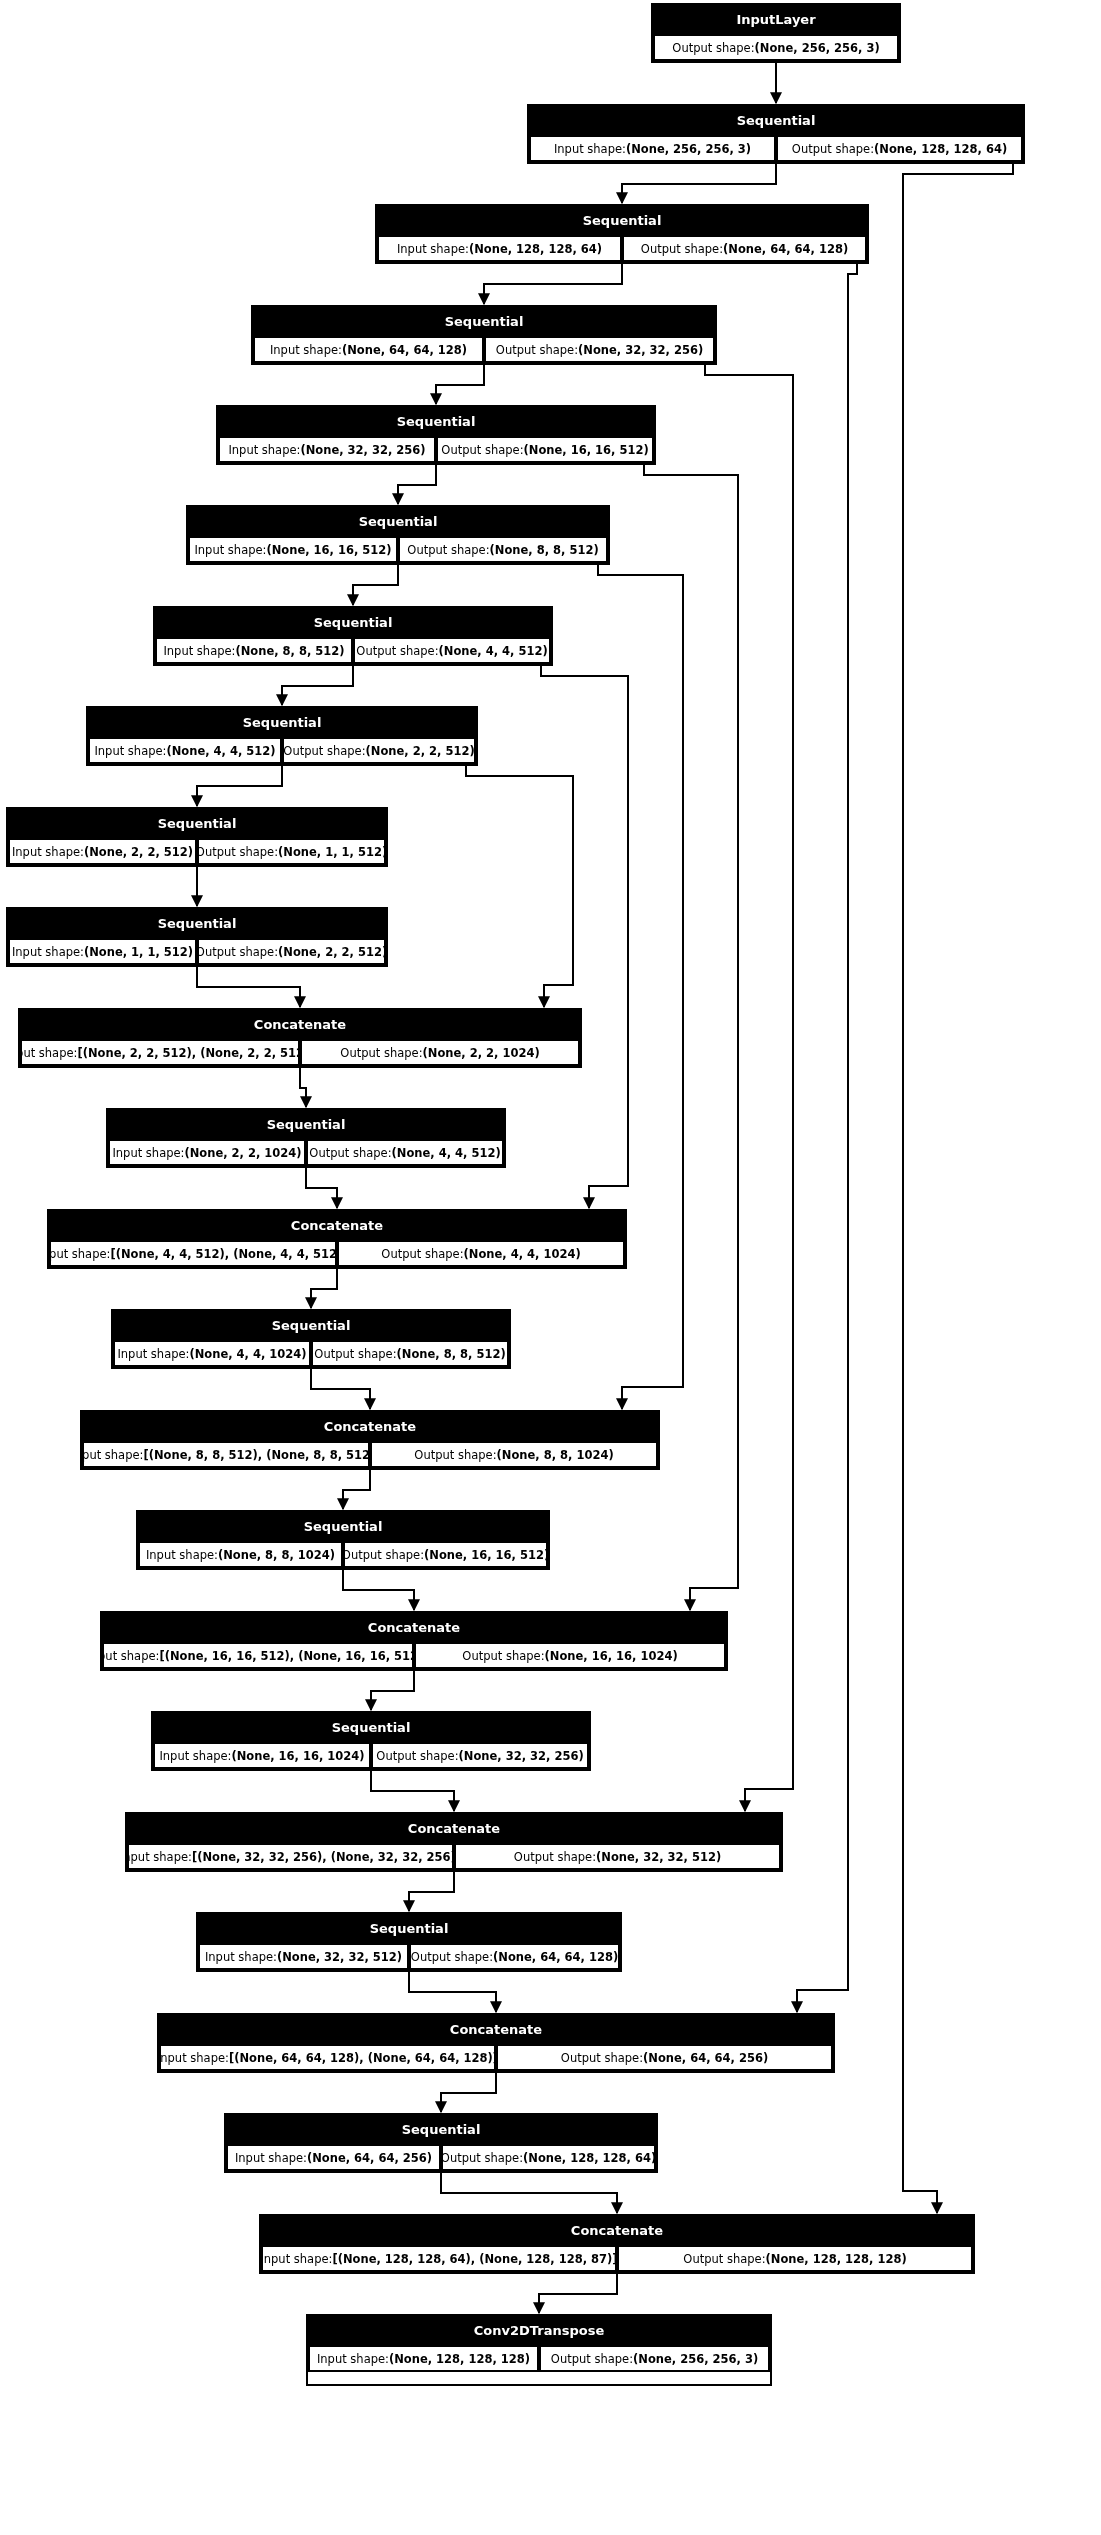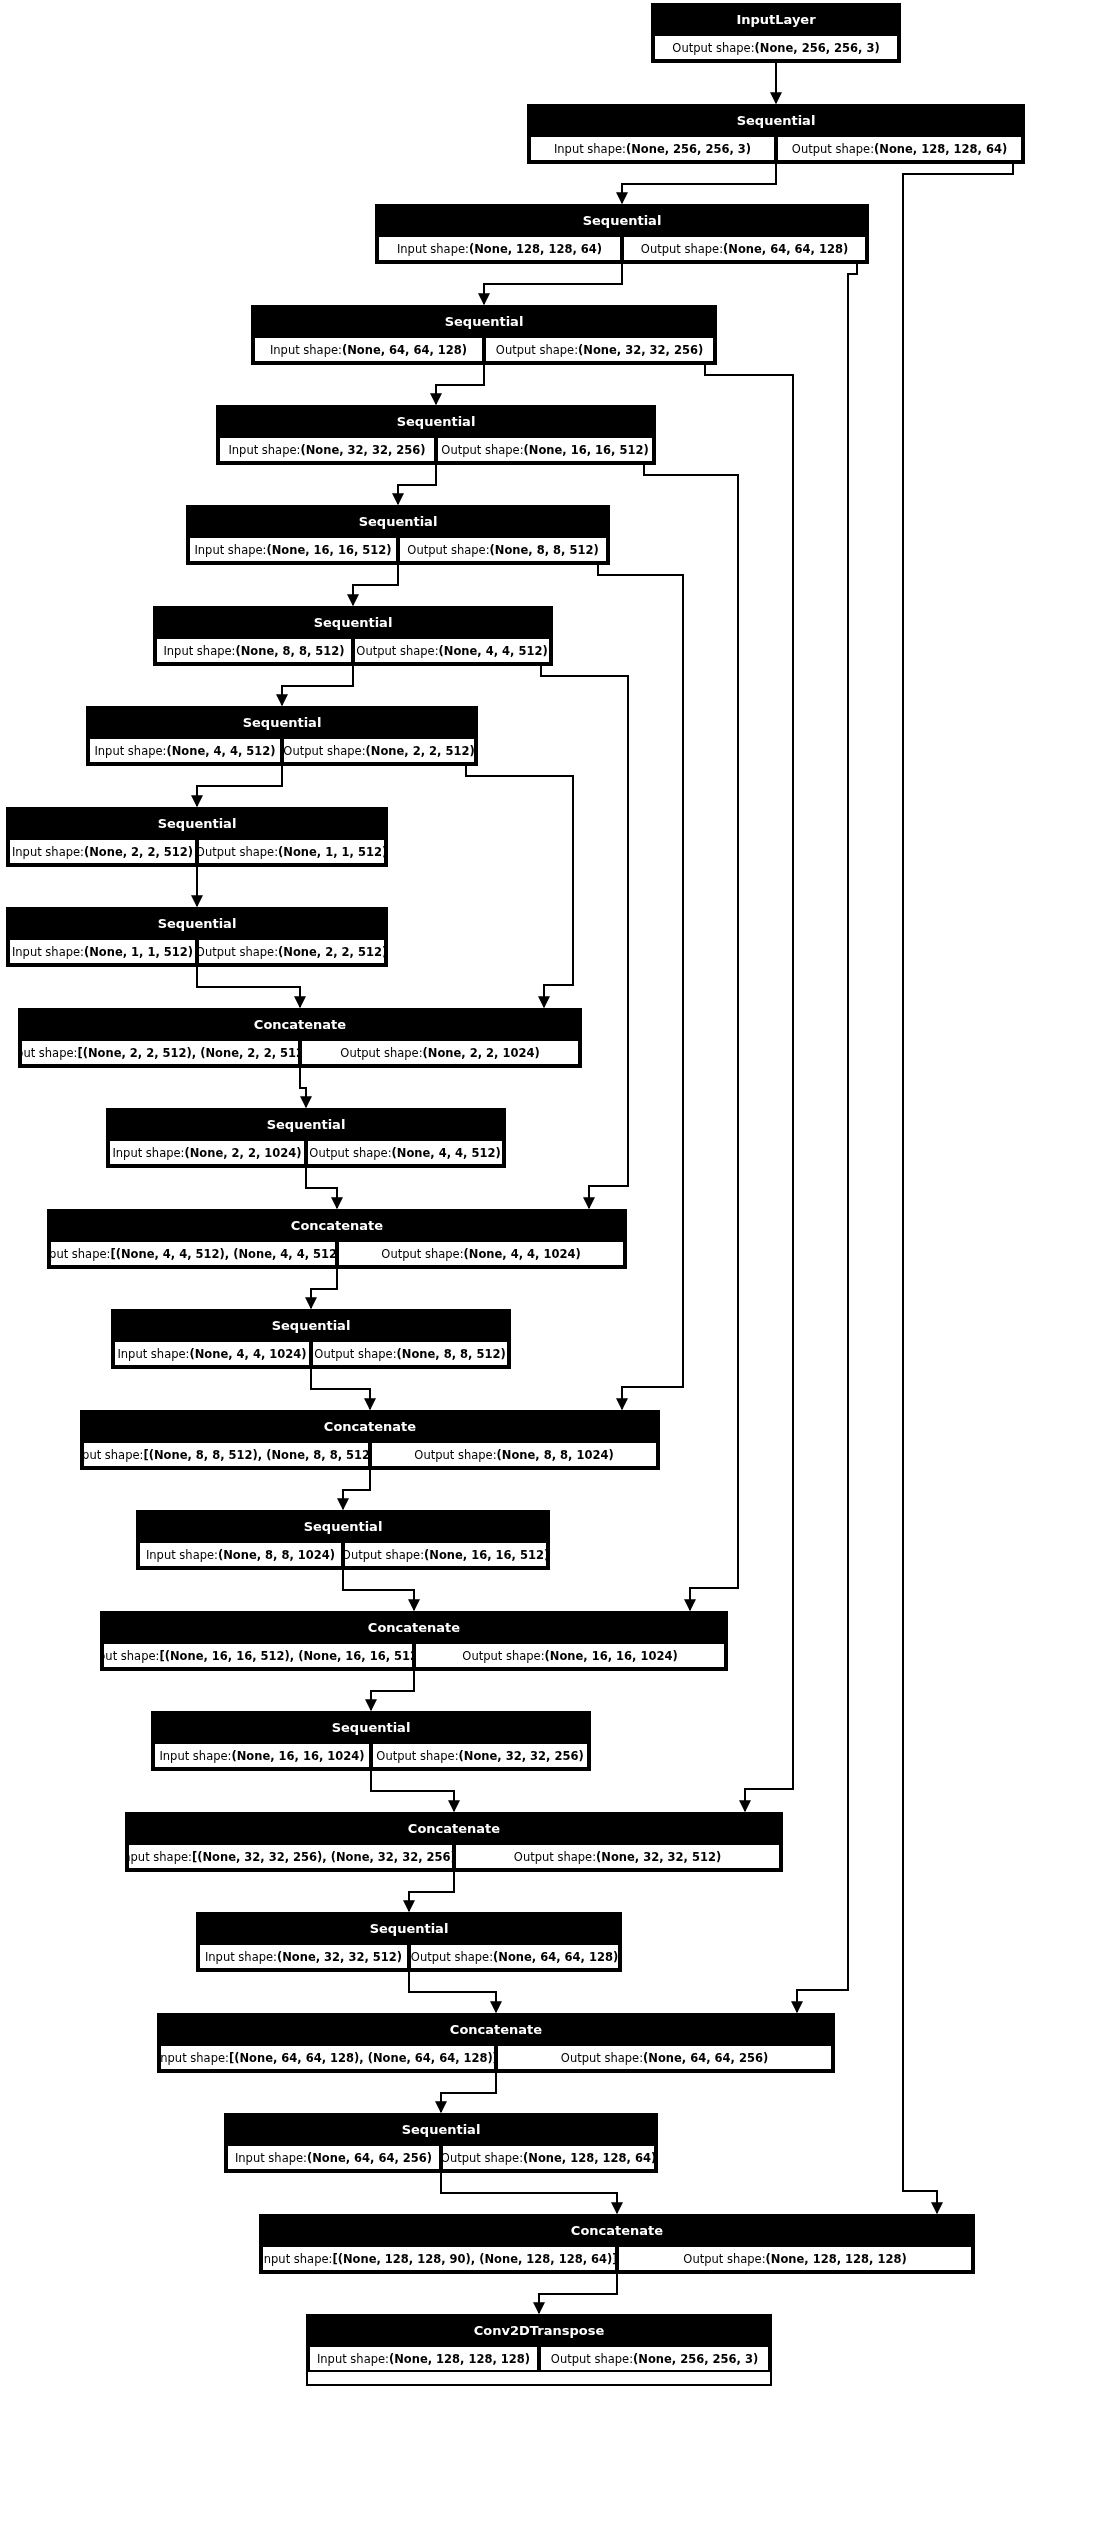--- a/index.html
+++ b/index.html
@@ -381,21 +381,21 @@
             <span class="shape-label">Output shape: </span>
             <b>(None, 128, 128, 64)</b>
           </div>
         </div>
       </div>
       <div class="node" style="left: 259px; top: 2214px; width: 716px; height: 60px;">
         <div class="node-title">Concatenate</div>
         <div class="node-body">
           <div class="cell" style="flex: 1 1 50%;">
             <span class="shape-label">Input shape: </span>
-            <b>[(None, 128, 128, 90), (None, 128, 128, 64)]</b>
+            <b>[(None, 128, 128, 64), (None, 128, 128, 87)]</b>
           </div>
           <div class="cell" style="flex: 1 1 50%;">
             <span class="shape-label">Output shape: </span>
             <b>(None, 128, 128, 128)</b>
           </div>
         </div>
       </div>
       <div class="node" style="left: 306px; top: 2314px; width: 466px; height: 72px;">
         <div class="node-title">Conv2DTranspose</div>
         <div class="node-body">

